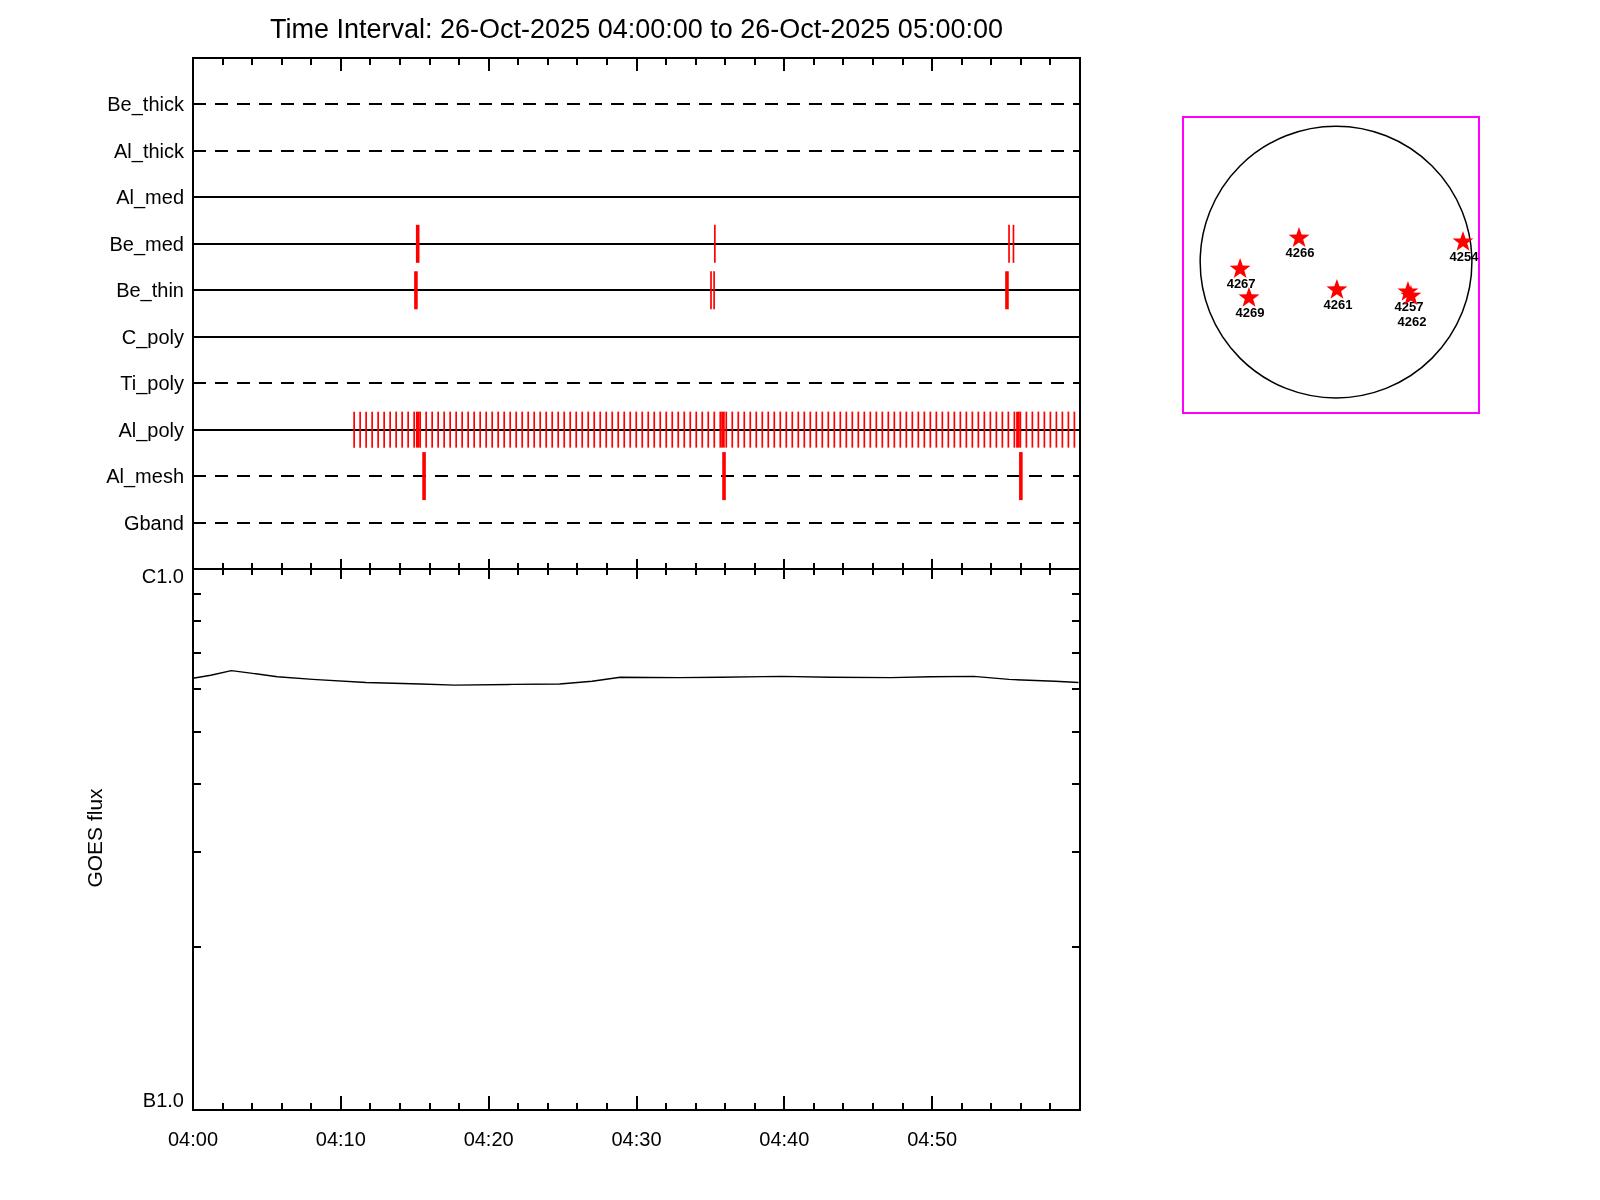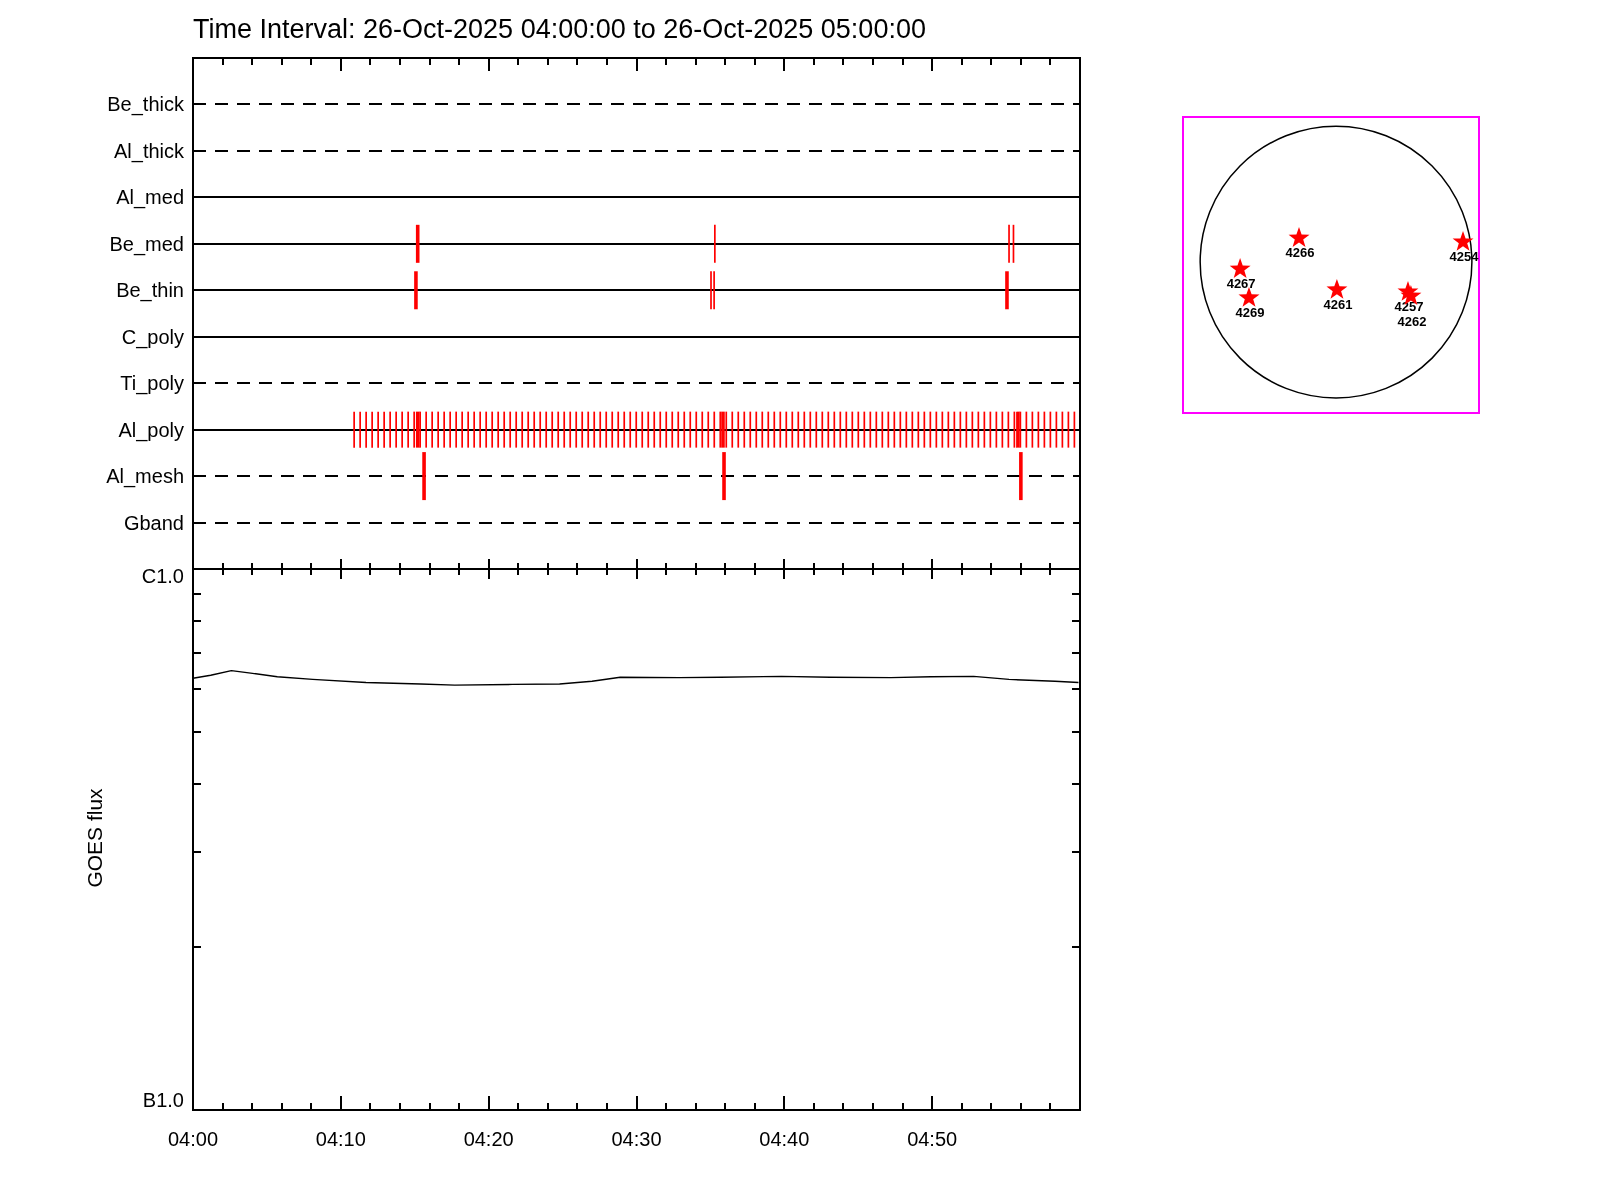--- a/index.html
+++ b/index.html
@@ -1,20 +1,20 @@
 <!DOCTYPE html>
 <html><head>
 <meta charset="utf-8">
 <style>
   html,body{margin:0;padding:0;background:#ffffff;}
   body{width:1600px;height:1200px;position:relative;font-family:"Liberation Sans","DejaVu Sans",sans-serif;}
   #figure{position:absolute;inset:0;width:1600px;height:1200px;}
   #title{
     position:absolute;left:193px;top:14px;width:887px;
-    text-align:left;font-size:27px;color:#000;white-space:nowrap;
+    text-align:center;font-size:27px;color:#000;white-space:nowrap;
   }
   svg text{font-family:"Liberation Sans","DejaVu Sans",sans-serif;fill:#000;}
 </style>
 </head>
 <body>
 
 <div id="figure">
   <div id="title">Time Interval: 26-Oct-2025 04:00:00 to 26-Oct-2025 05:00:00</div>
   <svg id="plot" width="1600" height="1200" viewBox="0 0 1600 1200">
       <g>

